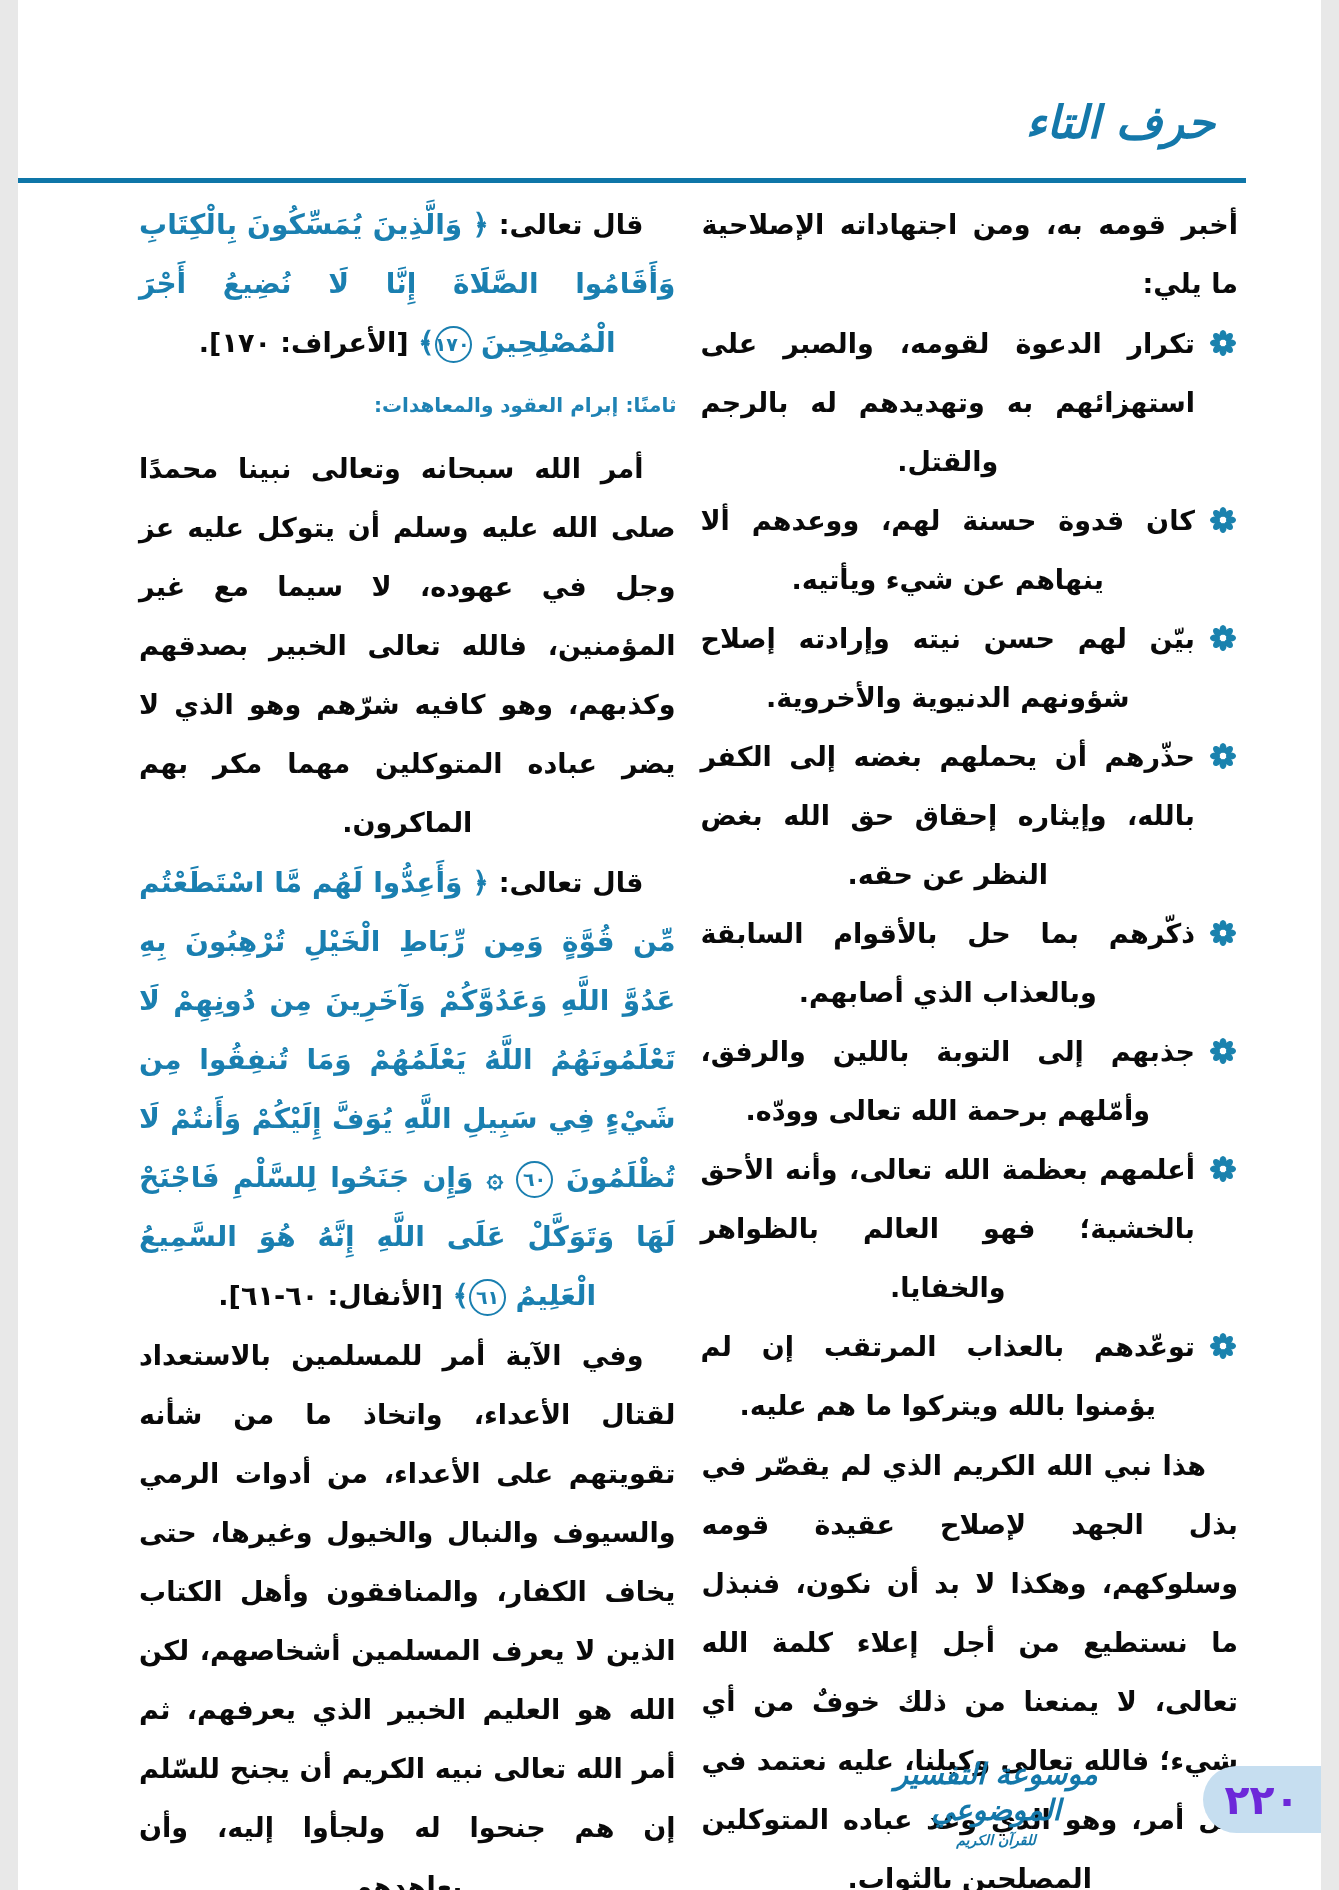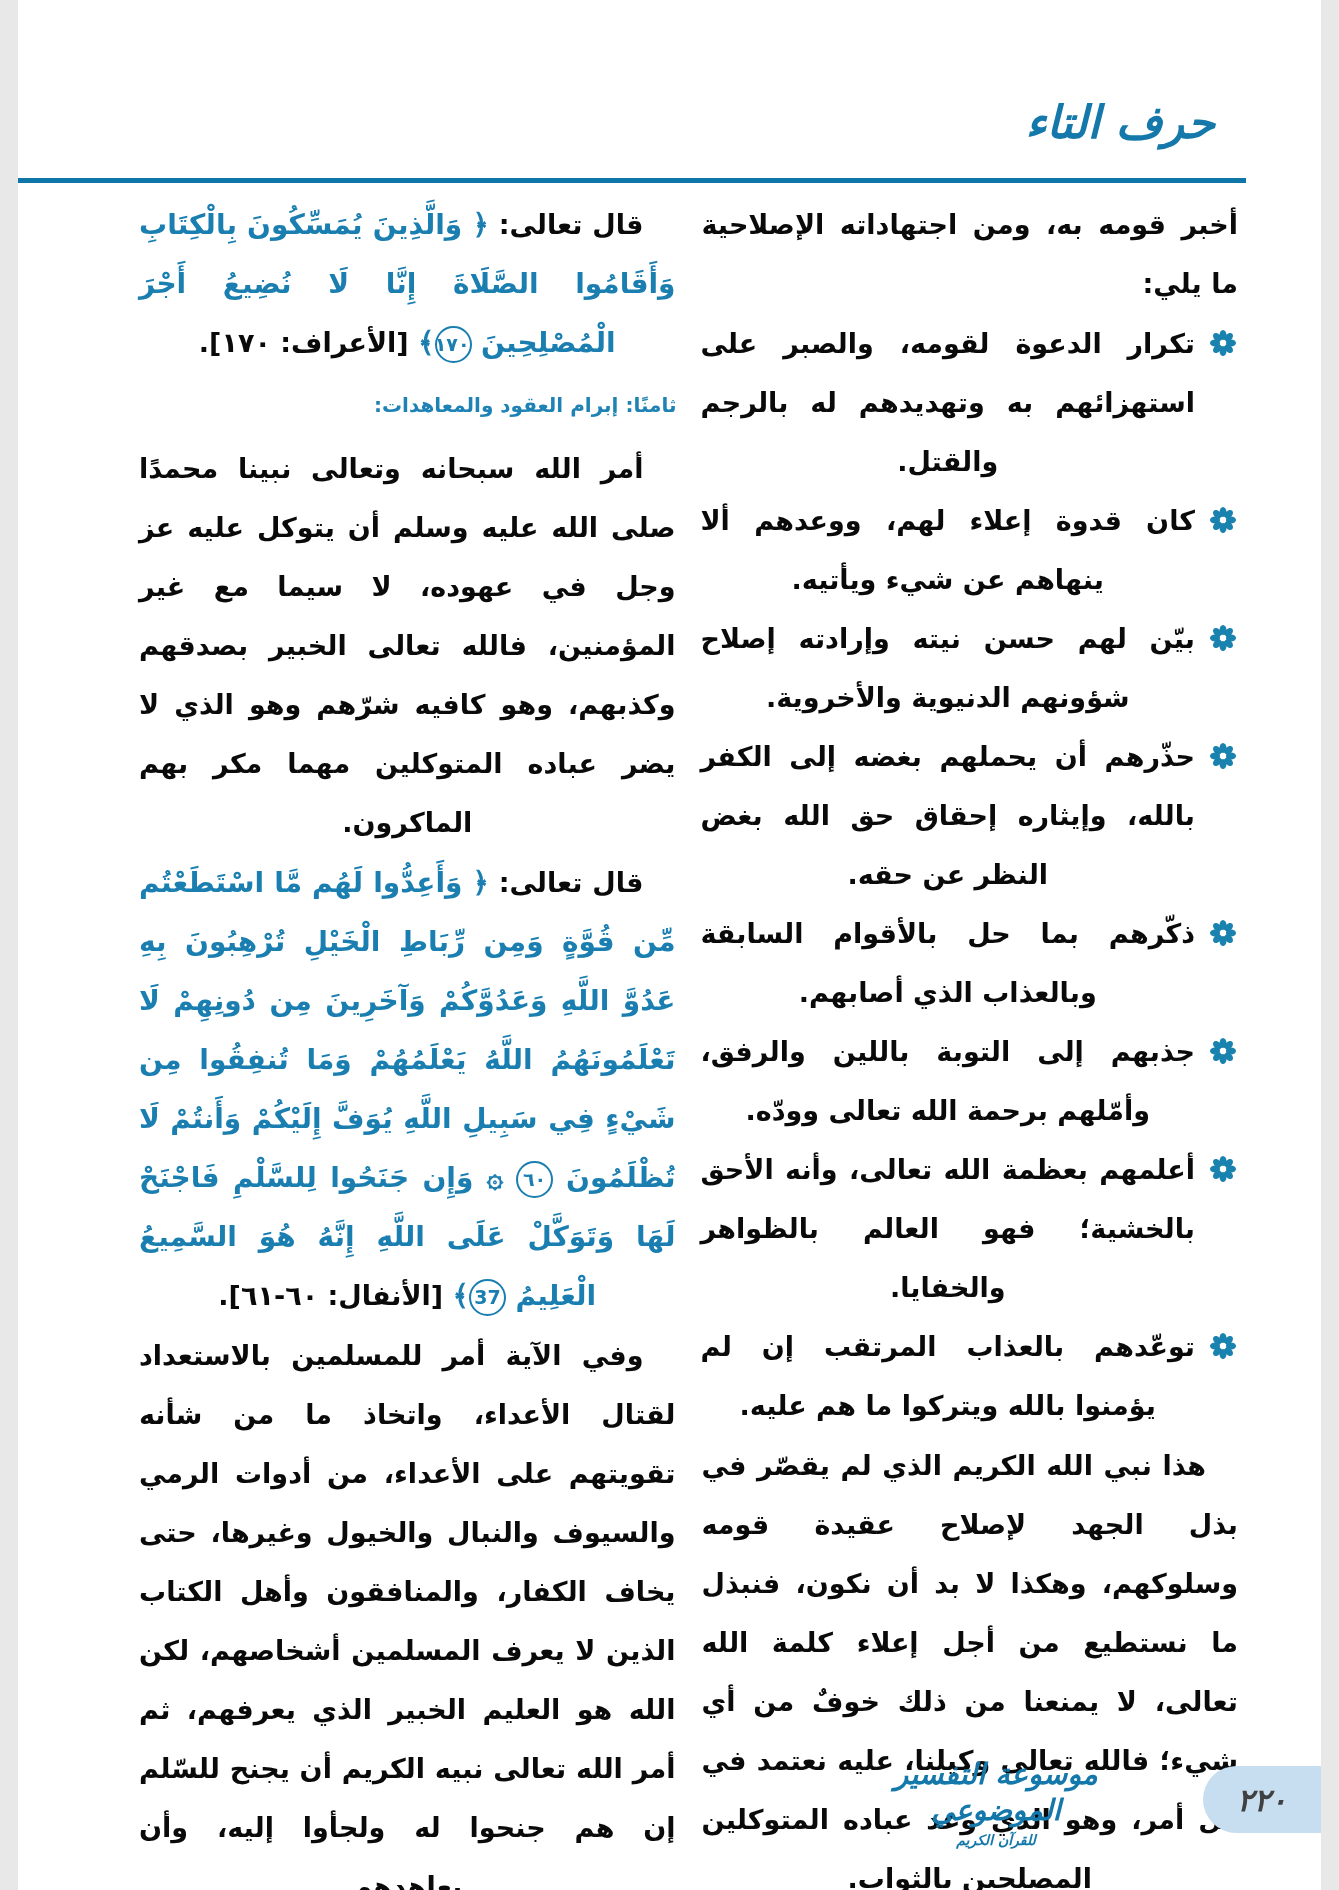--- a/index.html
+++ b/index.html
@@ -114,24 +114,23 @@
     position:absolute;
     top:1766px;right:0;
     width:118px;height:67px;
     background:#c6def0;
     border-radius:34px 0 0 34px;
     display:flex;
     align-items:center;
     justify-content:center;
   }
   .page-number{
-    color:#404040;
-    font-size:31px;
-    font-weight:bold;
-    font-style:italic;
+    color:#6d28d9;
+    font-size:41px;
+    font-weight:bold;
   }
 </style>
 </head>
 <body>
 
 <svg width="0" height="0" style="position:absolute" aria-hidden="true">
   <symbol id="flower" viewBox="0 0 24 24">
     <g fill="currentColor">
       <ellipse cx="12" cy="5.2" rx="3" ry="4.4"></ellipse>
       <ellipse cx="12" cy="5.2" rx="3" ry="4.4" transform="rotate(45 12 12)"></ellipse>
@@ -163,21 +162,21 @@
               </svg>
             </span>
           <span>تكرار الدعوة لقومه، والصبر على استهزائهم به وتهديدهم له بالرجم والقتل.</span>
         </li>
         <li>
           <span class="bullet">
               <svg>
                 <use href="#flower"></use>
               </svg>
             </span>
-          <span>كان قدوة إعلاء لهم، ووعدهم ألا ينهاهم عن شيء ويأتيه.</span>
+          <span>كان قدوة حسنة لهم، ووعدهم ألا ينهاهم عن شيء ويأتيه.</span>
         </li>
         <li>
           <span class="bullet">
               <svg>
                 <use href="#flower"></use>
               </svg>
             </span>
           <span>بيّن لهم حسن نيته وإرادته إصلاح شؤونهم الدنيوية والأخروية.</span>
         </li>
         <li>
@@ -234,21 +233,21 @@
 
       <p class="section-heading">ثامنًا: إبرام العقود والمعاهدات:</p>
 
       <p class="para para-indent">أمر الله سبحانه وتعالى نبينا محمدًا صلى الله عليه وسلم أن يتوكل عليه عز وجل في عهوده، لا سيما مع غير المؤمنين، فالله تعالى الخبير بصدقهم وكذبهم، وهو كافيه شرّهم وهو الذي لا يضر عباده المتوكلين مهما مكر بهم الماكرون.</p>
 
       <p class="para para-indent">
         <span>قال تعالى:</span>
         <span class="verse">﴿ وَأَعِدُّوا لَهُم مَّا اسْتَطَعْتُم مِّن قُوَّةٍ وَمِن رِّبَاطِ الْخَيْلِ تُرْهِبُونَ بِهِ عَدُوَّ اللَّهِ وَعَدُوَّكُمْ وَآخَرِينَ مِن دُونِهِمْ لَا تَعْلَمُونَهُمُ اللَّهُ يَعْلَمُهُمْ وَمَا تُنفِقُوا مِن شَيْءٍ فِي سَبِيلِ اللَّهِ يُوَفَّ إِلَيْكُمْ وَأَنتُمْ لَا تُظْلَمُونَ</span>
         <span class="ayah-num">٦٠</span>
         <span class="verse">۞ وَإِن جَنَحُوا لِلسَّلْمِ فَاجْنَحْ لَهَا وَتَوَكَّلْ عَلَى اللَّهِ إِنَّهُ هُوَ السَّمِيعُ الْعَلِيمُ</span>
-        <span class="ayah-num">37</span><span class="verse">﴾</span>
+        <span class="ayah-num">٦١</span><span class="verse">﴾</span>
         <span>[الأنفال: ٦٠-٦١].</span>
       </p>
 
       <p class="para para-indent">وفي الآية أمر للمسلمين بالاستعداد لقتال الأعداء، واتخاذ ما من شأنه تقويتهم على الأعداء، من أدوات الرمي والسيوف والنبال والخيول وغيرها، حتى يخاف الكفار، والمنافقون وأهل الكتاب الذين لا يعرف المسلمين أشخاصهم، لكن الله هو العليم الخبير الذي يعرفهم، ثم أمر الله تعالى نبيه الكريم أن يجنح للسّلم إن هم جنحوا له ولجأوا إليه، وأن يعاهدهم</p>
     </div>
 
   </div>
 
   <div class="footer-logo">
     <div class="footer-logo-title">موسوعة التفسير الموضوعي</div>

